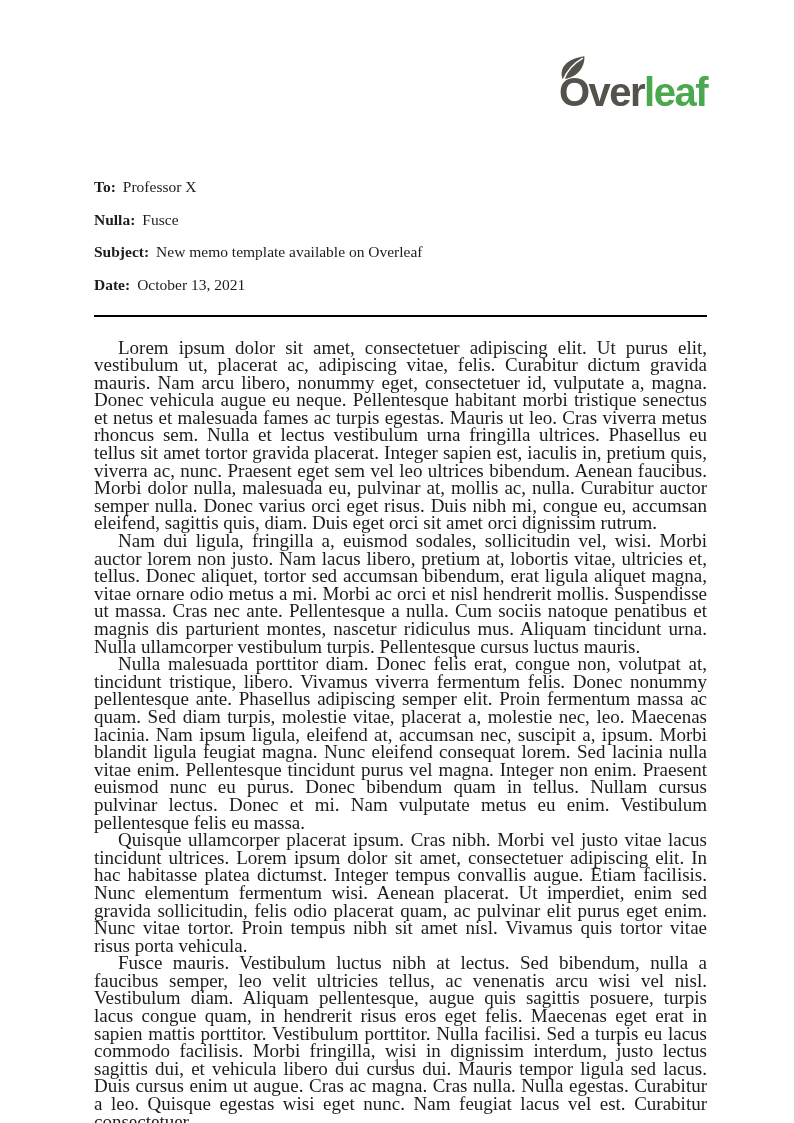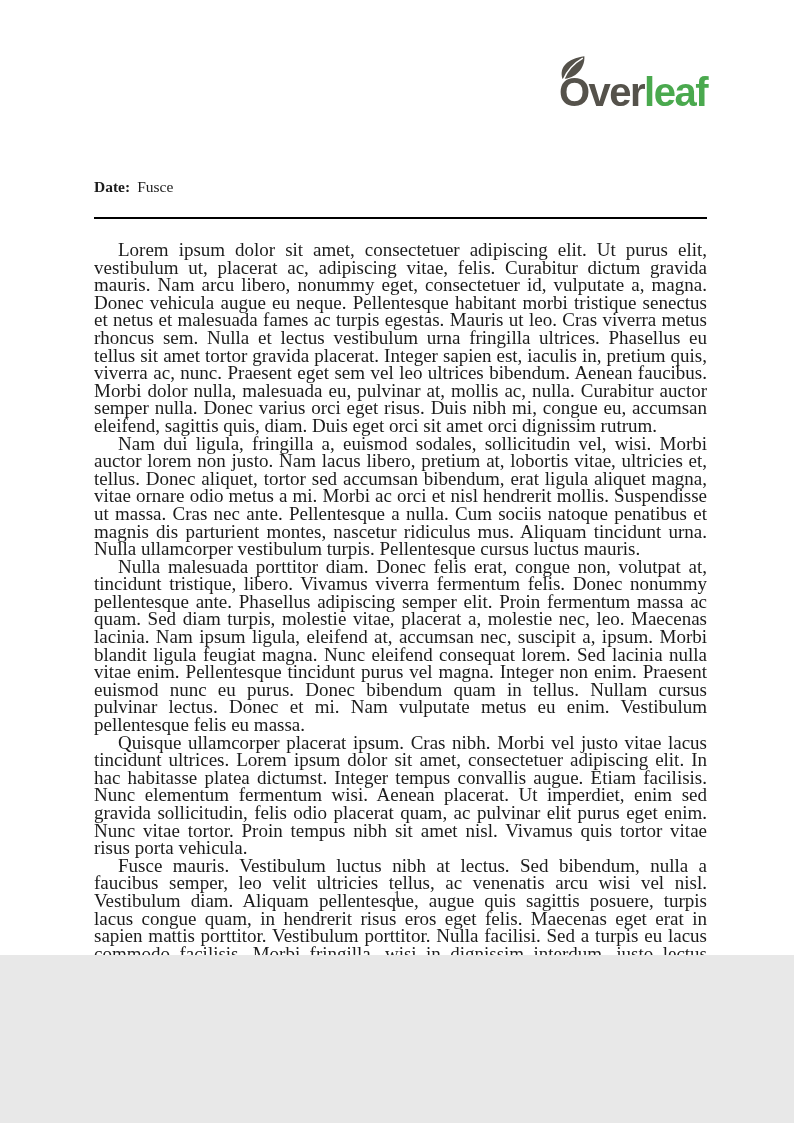--- a/index.html
+++ b/index.html
@@ -1,19 +1,19 @@
 <!DOCTYPE html>
 <html lang="en"><head>
 <meta charset="utf-8">
 <style>
   html, body { margin: 0; padding: 0; background: #e8e8e8; }
   .page {
     position: relative;
     width: 794px;
-    height: 955px;
+    height: 1123px;
     margin: 0 auto;
     background: #ffffff;
     box-sizing: border-box;
     padding: 58px 87px 8px 94px;
     font-family: "Liberation Serif", "DejaVu Serif", serif;
     color: #1c1c1c;
     overflow: hidden;
   }
 
   
@@ -85,21 +85,30 @@
     <div class="logo">
       <svg class="leaf" viewBox="0 0 32 26" aria-hidden="true">
         <path d="M3 23 C 1 10, 11 2, 30 2 C 29 15, 17 25, 3 23 Z" fill="#55524b"></path>
         <path d="M4 24 C 10 14, 18 8, 28 4" stroke="#ffffff" stroke-width="1.6" fill="none"></path>
       </svg><span class="logo-dark">Over</span><span class="logo-green">leaf</span>
     </div>
   </div>
 
   <div class="memo-fields">
     <div class="field">
-      <span class="flabel">Date:</span><span class="fvalue">Fusce</span>
+      <span class="flabel">To:</span><span class="fvalue">Professor X</span>
+    </div>
+    <div class="field">
+      <span class="flabel">Nulla:</span><span class="fvalue">Fusce</span>
+    </div>
+    <div class="field">
+      <span class="flabel">Subject:</span><span class="fvalue">New memo template available on Overleaf</span>
+    </div>
+    <div class="field">
+      <span class="flabel">Date:</span><span class="fvalue">October 13, 2021</span>
     </div>
   </div>
 
   <hr class="rule">
 
   <div class="body-text">
     <p>Lorem ipsum dolor sit amet, consectetuer adipiscing elit. Ut purus elit, vestibulum ut, placerat ac, adipiscing vitae, felis. Curabitur dictum gravida mauris. Nam arcu libero, nonummy eget, consectetuer id, vulputate a, magna. Donec vehicula augue eu neque. Pellentesque habitant morbi tristique senectus et netus et malesuada fames ac turpis egestas. Mauris ut leo. Cras viverra metus rhoncus sem. Nulla et lectus vestibulum urna fringilla ultrices. Phasellus eu tellus sit amet tortor gravida placerat. Integer sapien est, iaculis in, pretium quis, viverra ac, nunc. Praesent eget sem vel leo ultrices bibendum. Aenean faucibus. Morbi dolor nulla, malesuada eu, pulvinar at, mollis ac, nulla. Curabitur auctor semper nulla. Donec varius orci eget risus. Duis nibh mi, congue eu, accumsan eleifend, sagittis quis, diam. Duis eget orci sit amet orci dignissim rutrum.</p>
     <p>Nam dui ligula, fringilla a, euismod sodales, sollicitudin vel, wisi. Morbi auctor lorem non justo. Nam lacus libero, pretium at, lobortis vitae, ultricies et, tellus. Donec aliquet, tortor sed accumsan bibendum, erat ligula aliquet magna, vitae ornare odio metus a mi. Morbi ac orci et nisl hendrerit mollis. Suspendisse ut massa. Cras nec ante. Pellentesque a nulla. Cum sociis natoque penatibus et magnis dis parturient montes, nascetur ridiculus mus. Aliquam tincidunt urna. Nulla ullamcorper vestibulum turpis. Pellentesque cursus luctus mauris.</p>
     <p>Nulla malesuada porttitor diam. Donec felis erat, congue non, volutpat at, tincidunt tristique, libero. Vivamus viverra fermentum felis. Donec nonummy pellentesque ante. Phasellus adipiscing semper elit. Proin fermentum massa ac quam. Sed diam turpis, molestie vitae, placerat a, molestie nec, leo. Maecenas lacinia. Nam ipsum ligula, eleifend at, accumsan nec, suscipit a, ipsum. Morbi blandit ligula feugiat magna. Nunc eleifend consequat lorem. Sed lacinia nulla vitae enim. Pellentesque tincidunt purus vel magna. Integer non enim. Praesent euismod nunc eu purus. Donec bibendum quam in tellus. Nullam cursus pulvinar lectus. Donec et mi. Nam vulputate metus eu enim. Vestibulum pellentesque felis eu massa.</p>
     <p>Quisque ullamcorper placerat ipsum. Cras nibh. Morbi vel justo vitae lacus tincidunt ultrices. Lorem ipsum dolor sit amet, consectetuer adipiscing elit. In hac habitasse platea dictumst. Integer tempus convallis augue. Etiam facilisis. Nunc elementum fermentum wisi. Aenean placerat. Ut imperdiet, enim sed gravida sollicitudin, felis odio placerat quam, ac pulvinar elit purus eget enim. Nunc vitae tortor. Proin tempus nibh sit amet nisl. Vivamus quis tortor vitae risus porta vehicula.</p>

